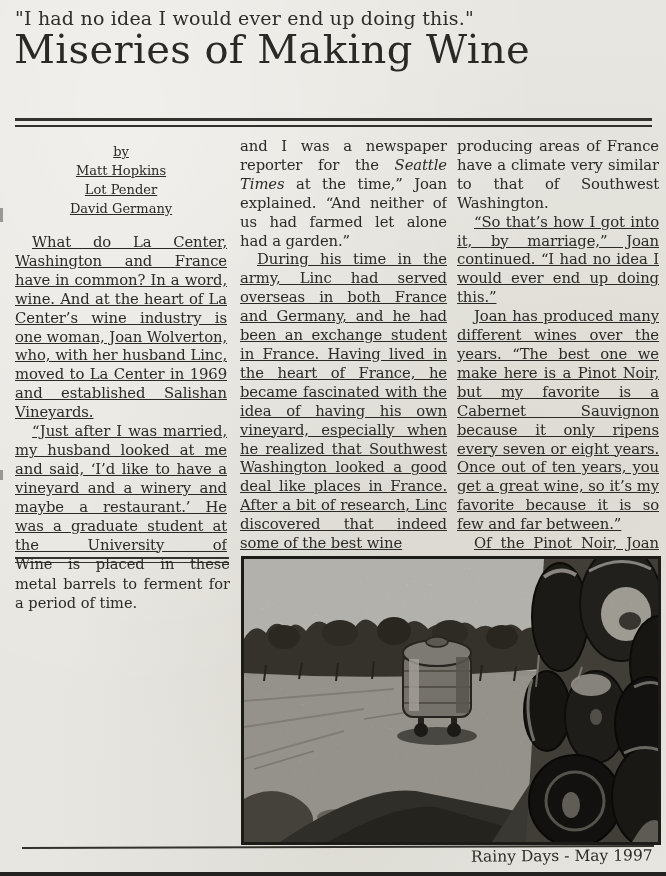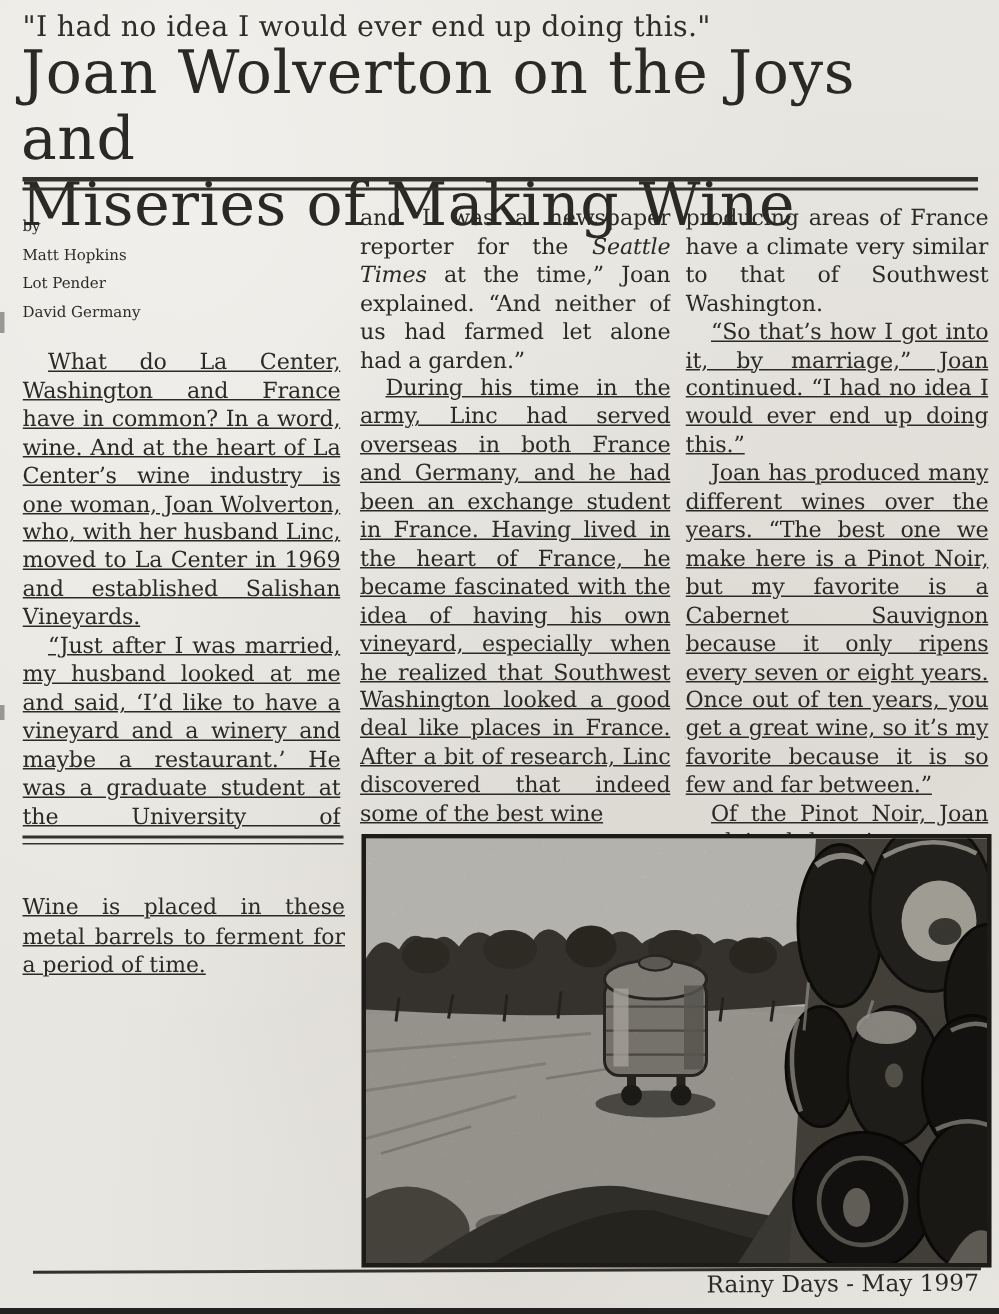--- a/index.html
+++ b/index.html
@@ -20,44 +20,43 @@
   .rule-double{border-top:3px solid #34322d;border-bottom:2px solid #34322d;height:4px;}
   .rule-top{position:absolute;top:118px;left:15px;width:637px;}
   .cols{position:absolute;top:137px;left:15px;width:644px;height:419px;}
   .col{position:absolute;top:0;height:419px;overflow:hidden;}
   .col1{left:0;width:212px;}
   .col2{left:225px;width:207px;}
   .col3{left:442px;width:202px;}
   .col p{margin:0;font-size:14.8px;line-height:18.9px;text-align:justify;letter-spacing:-.1px;
     -webkit-hyphens:auto;hyphens:auto;color:#2b2a26;}
   .col p.indent{text-indent:17px;text-decoration:underline;}
-  .byline{text-align:left;font-size:10px;line-height:19px;margin:5px 0 15px 0;}
+  .byline{text-align:center;font-size:13px;line-height:19px;margin:5px 0 15px 0;text-decoration:underline;}
   .byline span{display:block;}
   .rule-caption{position:absolute;top:557px;left:15px;width:214px;border-top:2px solid #34322d;border-bottom:1px solid #34322d;height:3px;}
-  .caption{position:absolute;top:595px;left:15px;width:215px;margin:0;font-size:14.6px;line-height:19.5px;
-    text-align:justify;color:#2b2a26;text-decoration:underline;}
+  .caption{position:absolute;top:554px;left:15px;width:215px;margin:0;font-size:14.6px;line-height:19.5px;
+    text-align:justify;color:#2b2a26;}
   .photo{position:absolute;top:556px;left:241px;width:414px;height:283px;margin:0;
     border:3px solid #1c1b17;background:#cfccc5;box-sizing:content-box;}
   .photo svg{display:block;width:414px;height:283px;}
   .footer-rule{position:absolute;top:846px;left:22px;width:632px;border-top:2px solid #33312c;transform:rotate(-.2deg);}
   .footer-left{position:absolute;top:873px;left:15px;font-size:15.5px;color:#2b2a26;}
   .footer-right{position:absolute;top:847px;right:13px;font-size:15.5px;color:#2b2a26;transform:rotate(-.4deg);}
   .bottom-band{position:absolute;left:0;bottom:0;width:666px;height:4px;background:#232220;}
   .edge-mark{position:absolute;left:0;width:3px;background:#55534e;opacity:.55;}
   i{font-style:italic;}
 </style>
 </head>
 <body>
 
 <div class="page">
 
   <div class="kicker">"I had no idea I would ever end up doing this."</div>
 
   <h1 class="headline">
-    <span>Joan Wolverton on the Joys and</span>
     <span>Miseries of Making Wine</span>
   </h1>
 
   <div class="rule-double rule-top"></div>
 
   <div class="cols">
     <div class="col col1">
       <div class="byline">
         <span>by</span>
         <span>Matt Hopkins</span>

